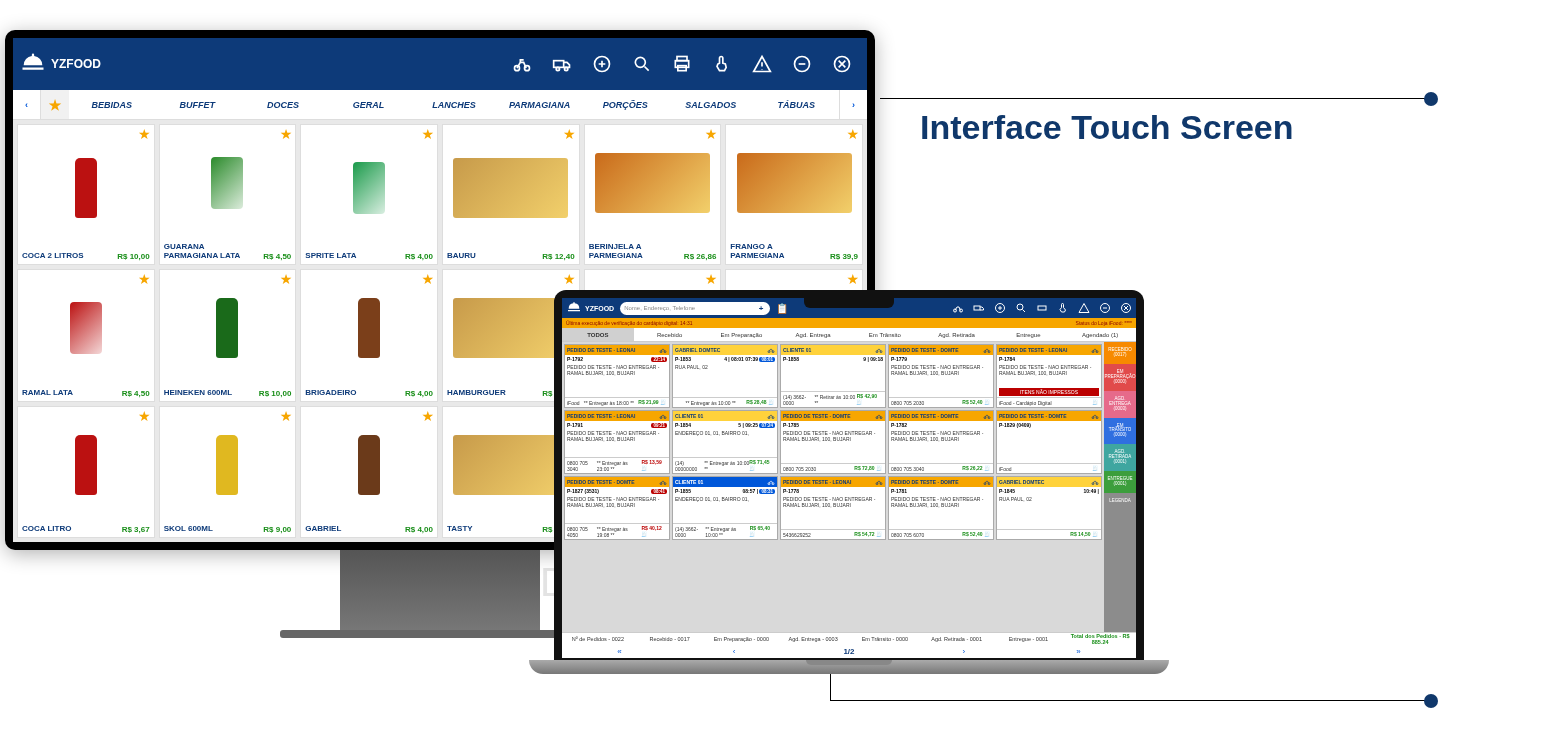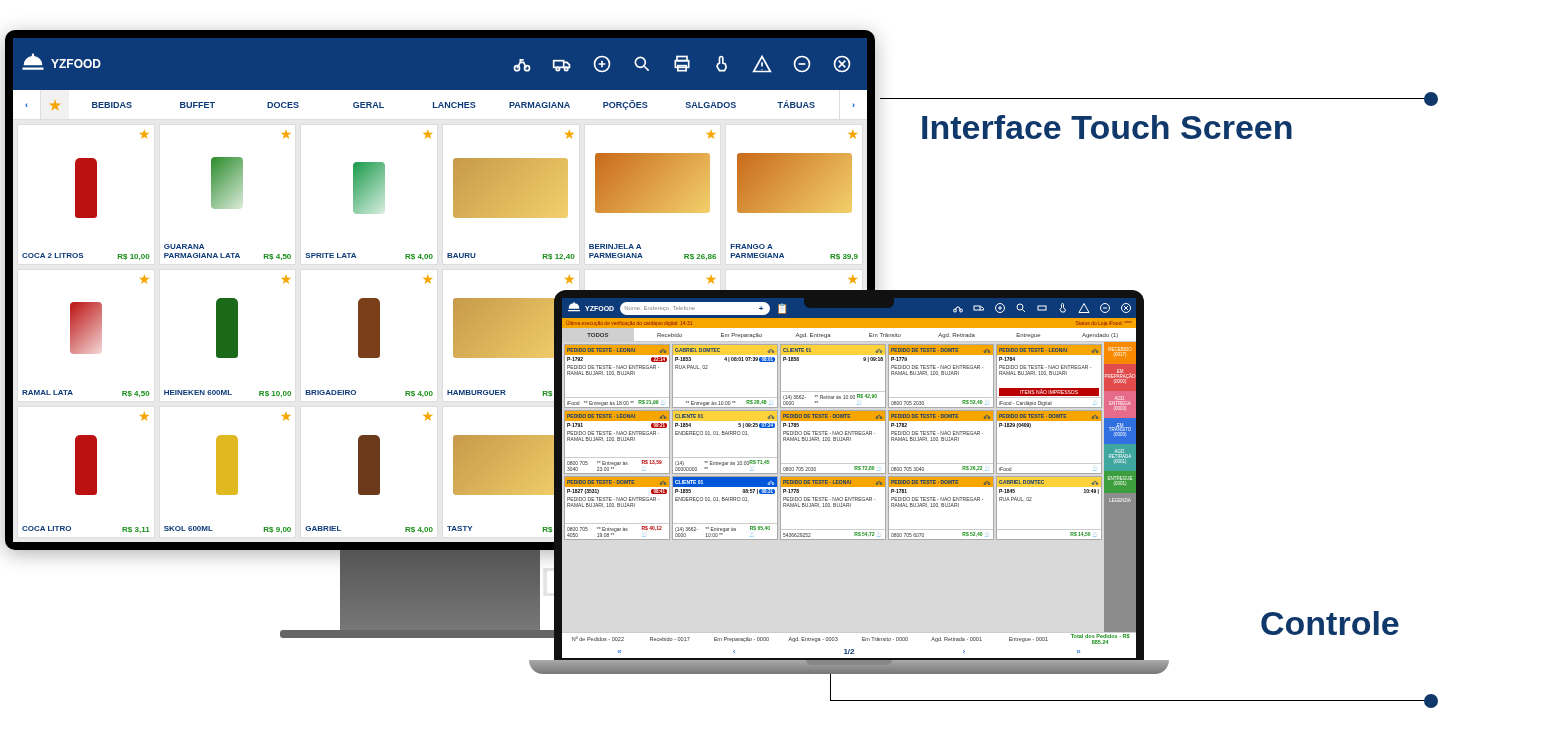--- a/index.html
+++ b/index.html
@@ -432,21 +432,21 @@
                 <circle cx="12" cy="12" r="9"></circle>
                 <path d="M8 8l8 8M16 8l-8 8"></path>
               </svg>
             </span>
         </div>
       </div>
 
       <div class="tabs-row">
         <div class="tab-nav">‹</div>
         <div class="tab star">★</div>
-        <div id="cat-tabs" style="display:flex;flex:1;height:100%;">
+        <div id="cat-tabs" style="display:flex;flex:1;height:100%;font-style:italic;">
             <div class="tab">BEBIDAS</div>
             <div class="tab">BUFFET</div>
             <div class="tab">DOCES</div>
             <div class="tab">GERAL</div>
             <div class="tab">LANCHES</div>
             <div class="tab">PARMAGIANA</div>
             <div class="tab">PORÇÕES</div>
             <div class="tab">SALGADOS</div>
             <div class="tab">TÁBUAS</div>
           </div>
@@ -574,21 +574,21 @@
               <div class="product-price"></div>
             </div>
           </div>
           <div class="product">
             <div class="star-ico">★</div>
             <div class="product-img">
               <div class="shape-bottle" style="background: rgb(187, 17, 17);"></div>
             </div>
             <div class="product-footer">
               <div class="product-name">COCA LITRO</div>
-              <div class="product-price">R$ 3,11</div>
+              <div class="product-price">R$ 3,67</div>
             </div>
           </div>
           <div class="product">
             <div class="star-ico">★</div>
             <div class="product-img">
               <div class="shape-bottle" style="background: rgb(224, 184, 32);"></div>
             </div>
             <div class="product-footer">
               <div class="product-name">SKOL 600ML</div>
               <div class="product-price">R$ 9,00</div>
@@ -1054,14 +1054,14 @@
 </div>
 
 <div class="connector c-touch-h"></div>
 <div class="connector-dot c-touch-d"></div>
 <div class="annot touch">Interface Touch Screen</div>
 
 <div class="connector c-del-v"></div>
 <div class="connector c-del-h"></div>
 <div class="connector-dot c-del-d"></div>
 <div class="annot delivery">
-  <span>Controle</span><br>
+  <br>
 </div>
 
 </body></html>

